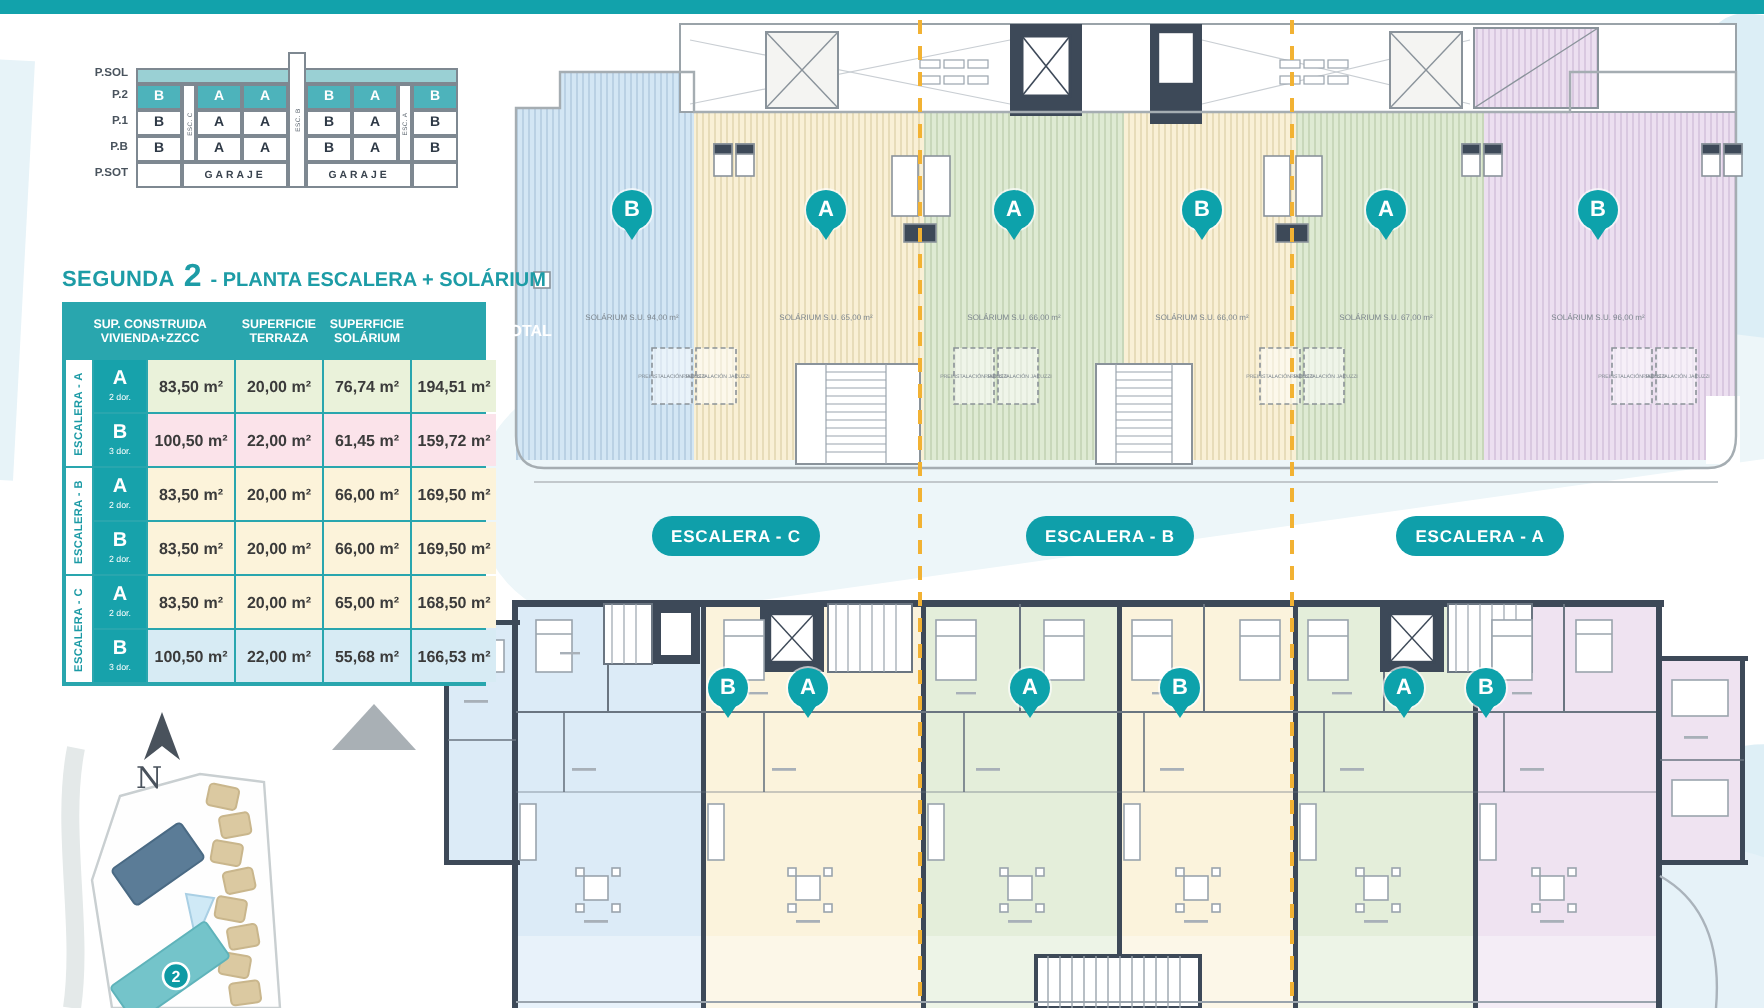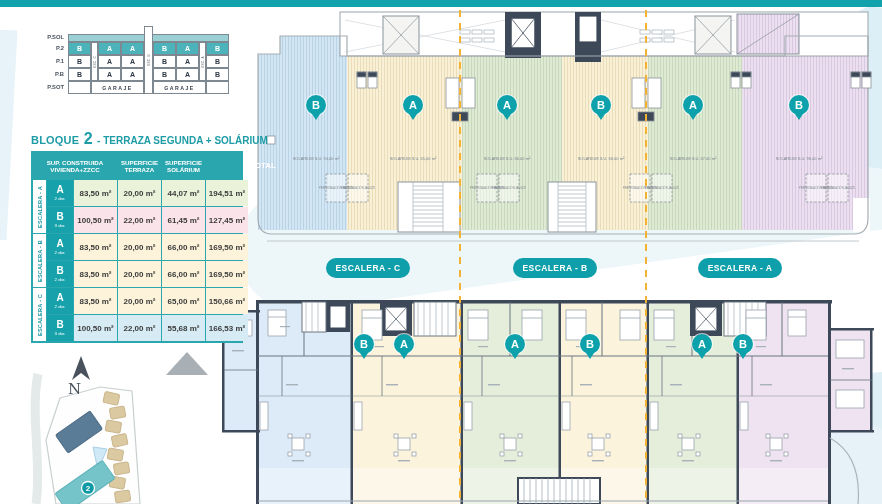--- a/index.html
+++ b/index.html
@@ -105,23 +105,23 @@
       </div>
 
     <div class="sc" style="left:28px;top:55px;width:23px;height:13px;"></div>
     <div class="sc gar" style="left:51px;top:55px;width:53px;height:13px;">GARAJE</div>
     <div class="sc gar" style="left:113px;top:55px;width:53px;height:13px;">GARAJE</div>
     <div class="sc" style="left:166px;top:55px;width:23px;height:13px;"></div>
   </div>
 
   <div class="tblwrap">
     <div class="ttl">
-      <span class="b1">BLOQUE</span>
+      <span class="b1">SEGUNDA</span>
       <span class="b2">2</span>
-      <span class="b3"> - TERRAZA SEGUNDA + SOLÁRIUM</span>
+      <span class="b3"> - PLANTA ESCALERA + SOLÁRIUM</span>
     </div>
     <div class="grid">
       <div class="hc h1">
         <span>SUP. CONSTRUIDA</span>
         <span>VIVIENDA+ZZCC</span>
       </div>
       <div class="hc">
         <span>SUPERFICIE</span>
         <span>TERRAZA</span>
       </div>
@@ -133,30 +133,30 @@
 
       <div class="glabel">
           <span>ESCALERA - A</span>
         </div>
       <div class="ucell">
           <span class="ul">A</span>
           <span class="ud">2 dor.</span>
         </div>
       <div class="vc" style="background:#eaf2da;">83,50 m²</div>
       <div class="vc" style="background:#eaf2da;">20,00 m²</div>
-      <div class="vc" style="background:#eaf2da;">44,07 m²</div>
+      <div class="vc" style="background:#eaf2da;">76,74 m²</div>
       <div class="vc" style="background:#eaf2da;">194,51 m²</div>
       <div class="ucell">
           <span class="ul">B</span>
           <span class="ud">3 dor.</span>
         </div>
       <div class="vc" style="background:#fbe3ea;">100,50 m²</div>
       <div class="vc" style="background:#fbe3ea;">22,00 m²</div>
       <div class="vc" style="background:#fbe3ea;">61,45 m²</div>
-      <div class="vc" style="background:#fbe3ea;">127,45 m²</div>
+      <div class="vc" style="background:#fbe3ea;">159,72 m²</div>
 
       <div class="glabel">
           <span>ESCALERA - B</span>
         </div>
       <div class="ucell">
           <span class="ul">A</span>
           <span class="ud">2 dor.</span>
         </div>
       <div class="vc" style="background:#fcf3da;">83,50 m²</div>
       <div class="vc" style="background:#fcf3da;">20,00 m²</div>
@@ -174,21 +174,21 @@
       <div class="glabel">
           <span>ESCALERA - C</span>
         </div>
       <div class="ucell">
           <span class="ul">A</span>
           <span class="ud">2 dor.</span>
         </div>
       <div class="vc" style="background:#fcf3da;">83,50 m²</div>
       <div class="vc" style="background:#fcf3da;">20,00 m²</div>
       <div class="vc" style="background:#fcf3da;">65,00 m²</div>
-      <div class="vc" style="background:#fcf3da;">150,66 m²</div>
+      <div class="vc" style="background:#fcf3da;">168,50 m²</div>
       <div class="ucell">
           <span class="ul">B</span>
           <span class="ud">3 dor.</span>
         </div>
       <div class="vc" style="background:#d7ebf4;">100,50 m²</div>
       <div class="vc" style="background:#d7ebf4;">22,00 m²</div>
       <div class="vc" style="background:#d7ebf4;">55,68 m²</div>
       <div class="vc" style="background:#d7ebf4;">166,53 m²</div>
     </div>
   </div>

